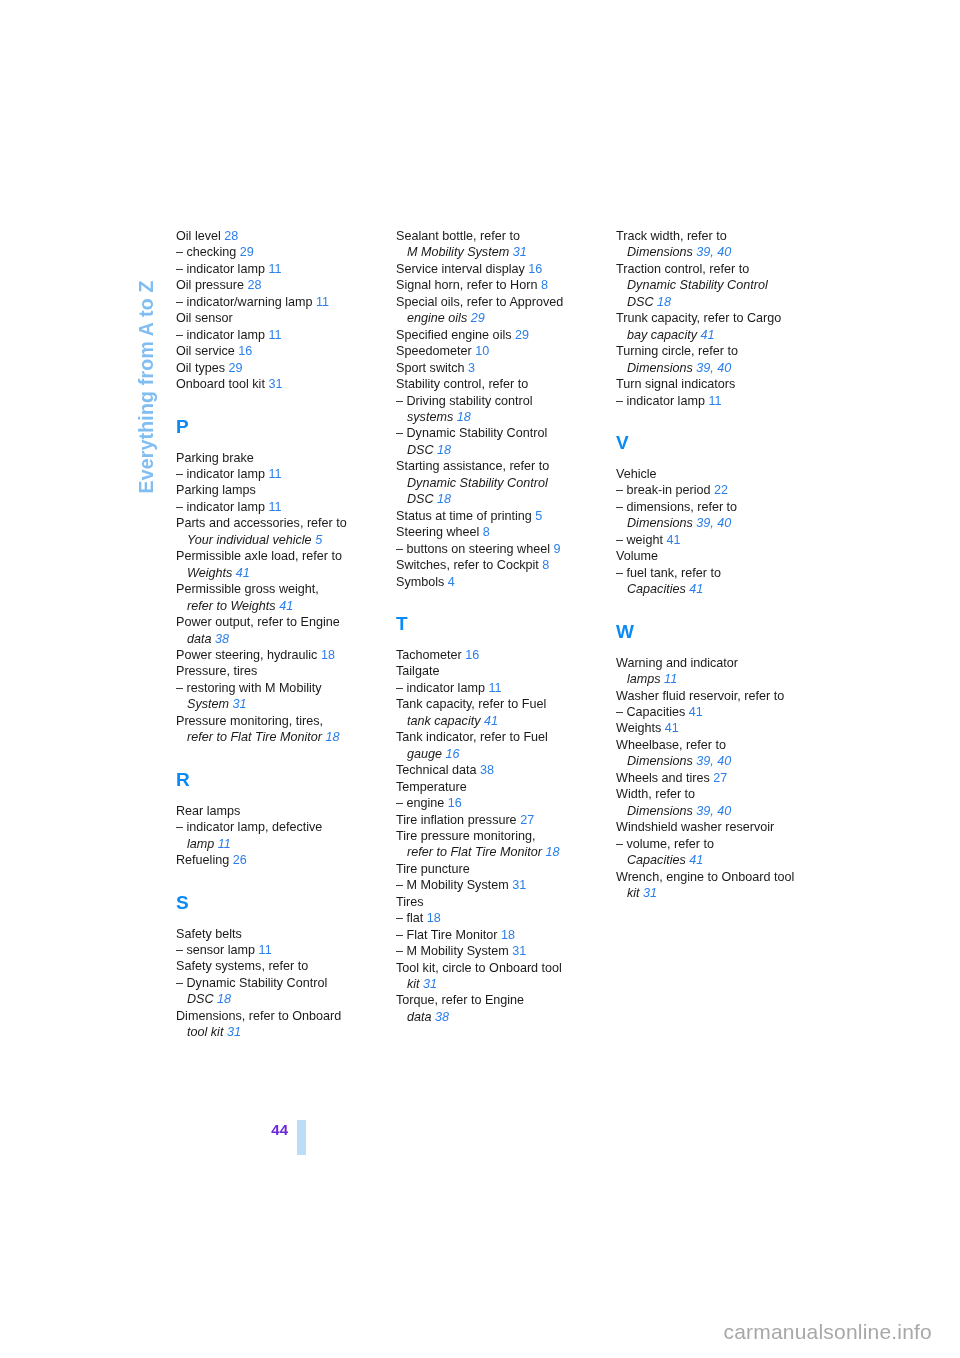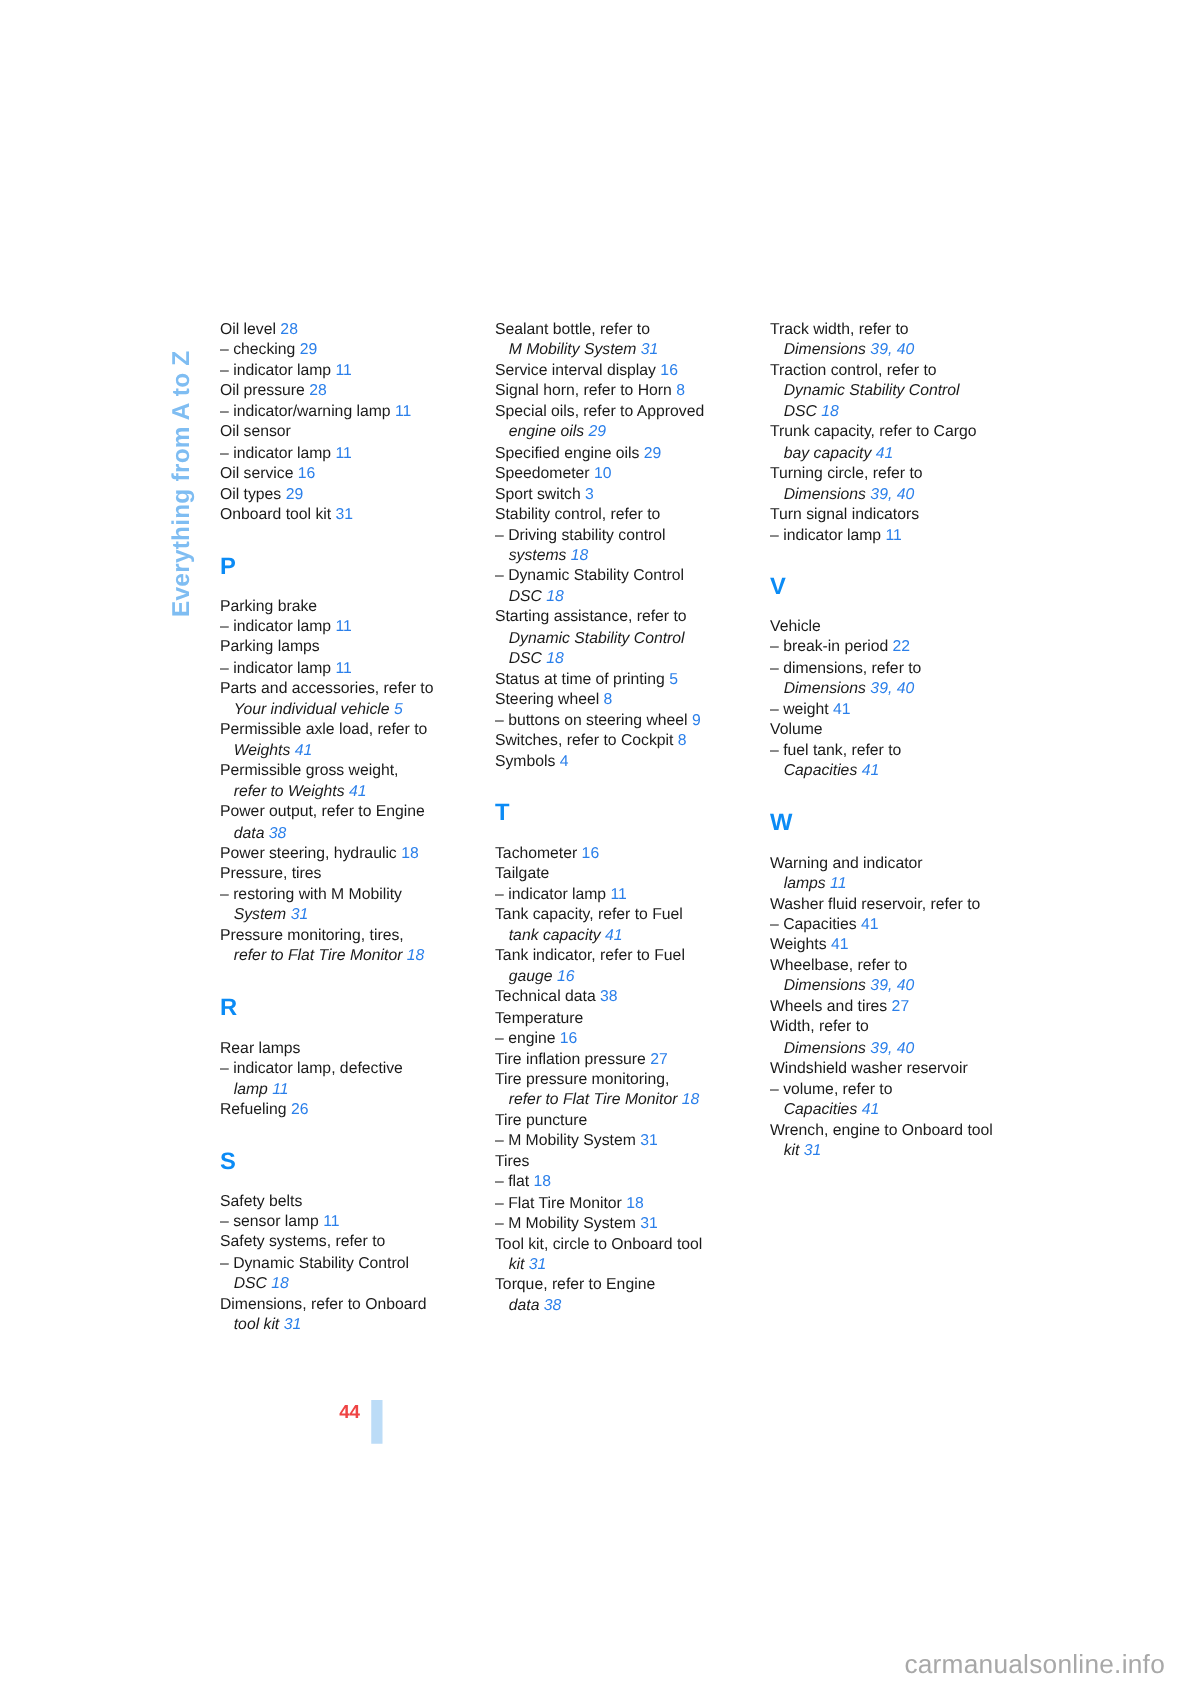--- a/index.html
+++ b/index.html
@@ -51,21 +51,20 @@
     position: absolute;
     left: 176px;
     top: 228px;
     width: 632px;
     display: flex;
     gap: 30px;
   }
   .index-column {
     width: 190px;
     flex: 0 0 190px;
-    margin-top: 27px;
   }
 
   .letter-heading {
     font-size: 19px;
     font-weight: bold;
     color: #0b8bf5;
     line-height: 1;
     margin-top: 24px;
     margin-bottom: 14px;
   }
@@ -95,21 +94,21 @@
     top: 1120px;
     width: 130px;
     display: flex;
     align-items: flex-start;
     justify-content: flex-end;
     gap: 9px;
   }
   #page-number {
     font-size: 15px;
     font-weight: bold;
-    color: #ef4444;
+    color: #6d28d9;
     line-height: 1;
     padding-top: 2px;
   }
   #footer-rule {
     width: 9px;
     height: 35px;
     background: #bcdcf7;
   }
 
   

